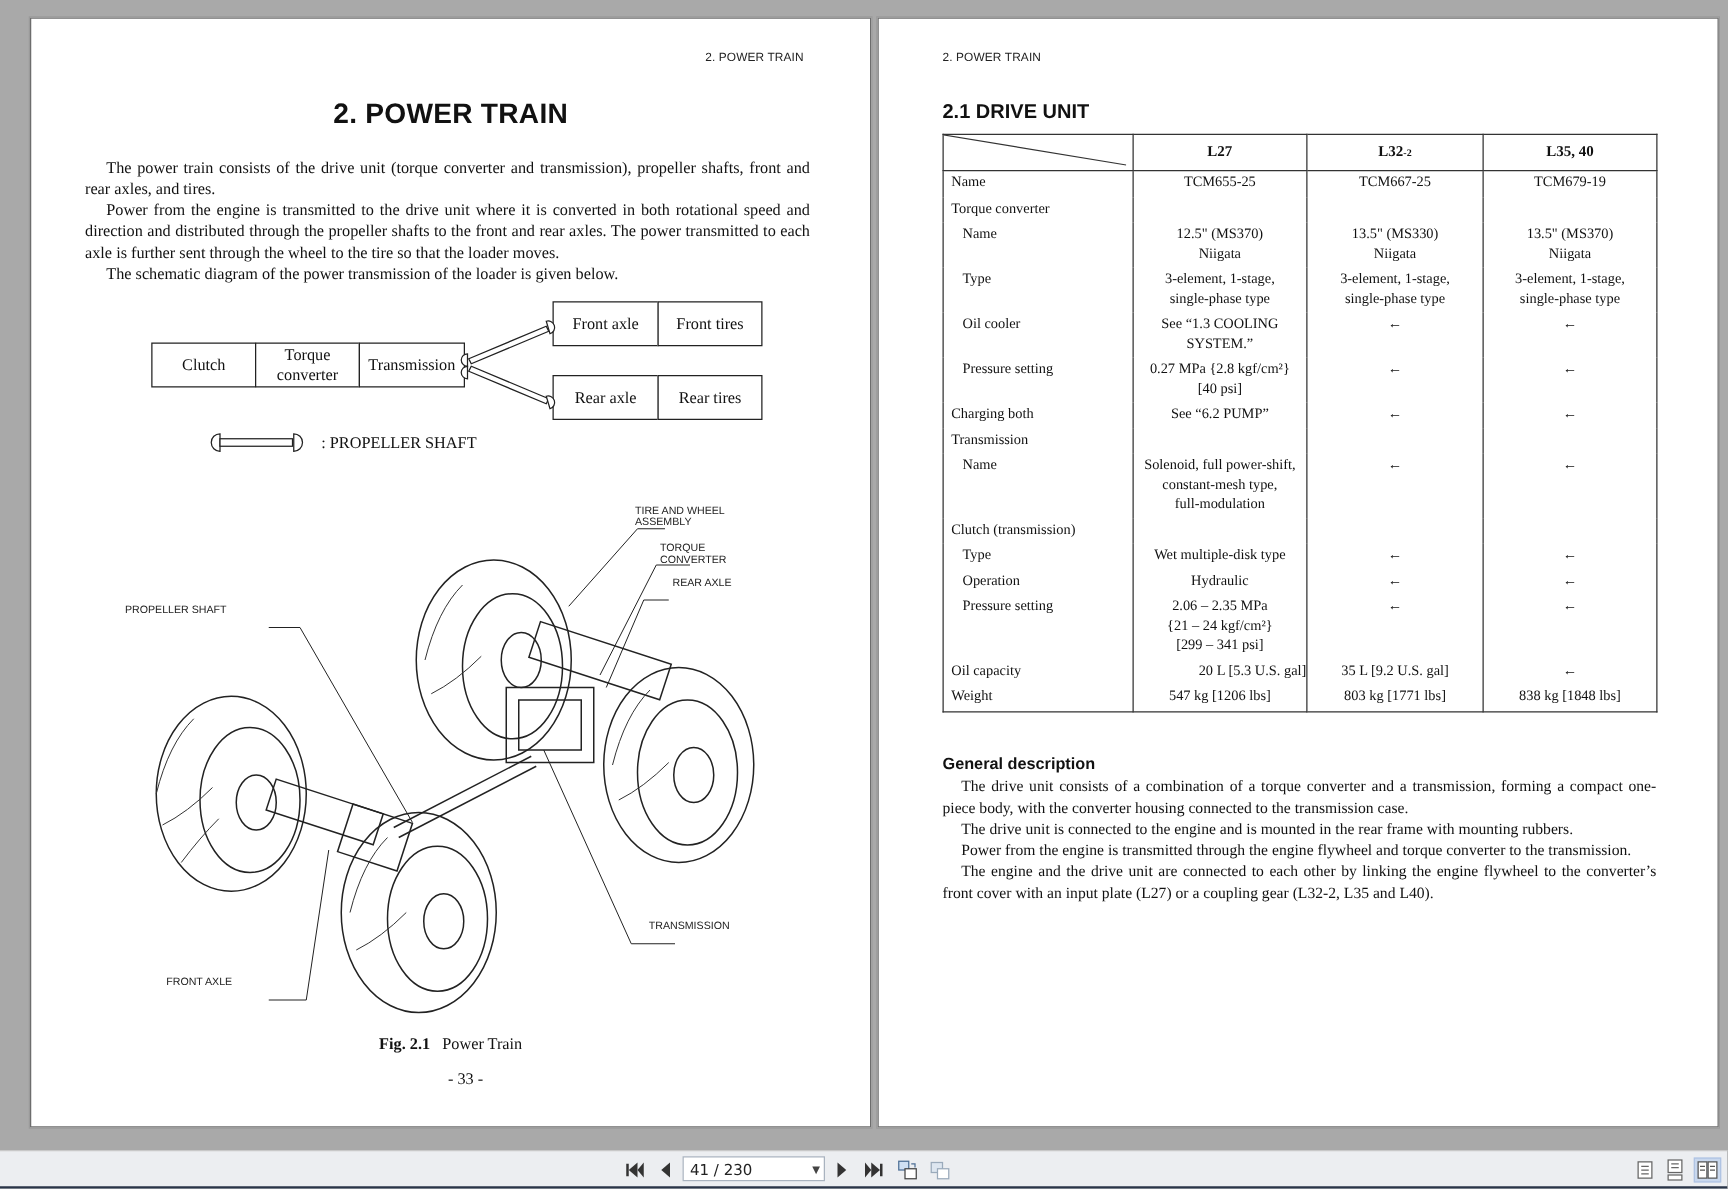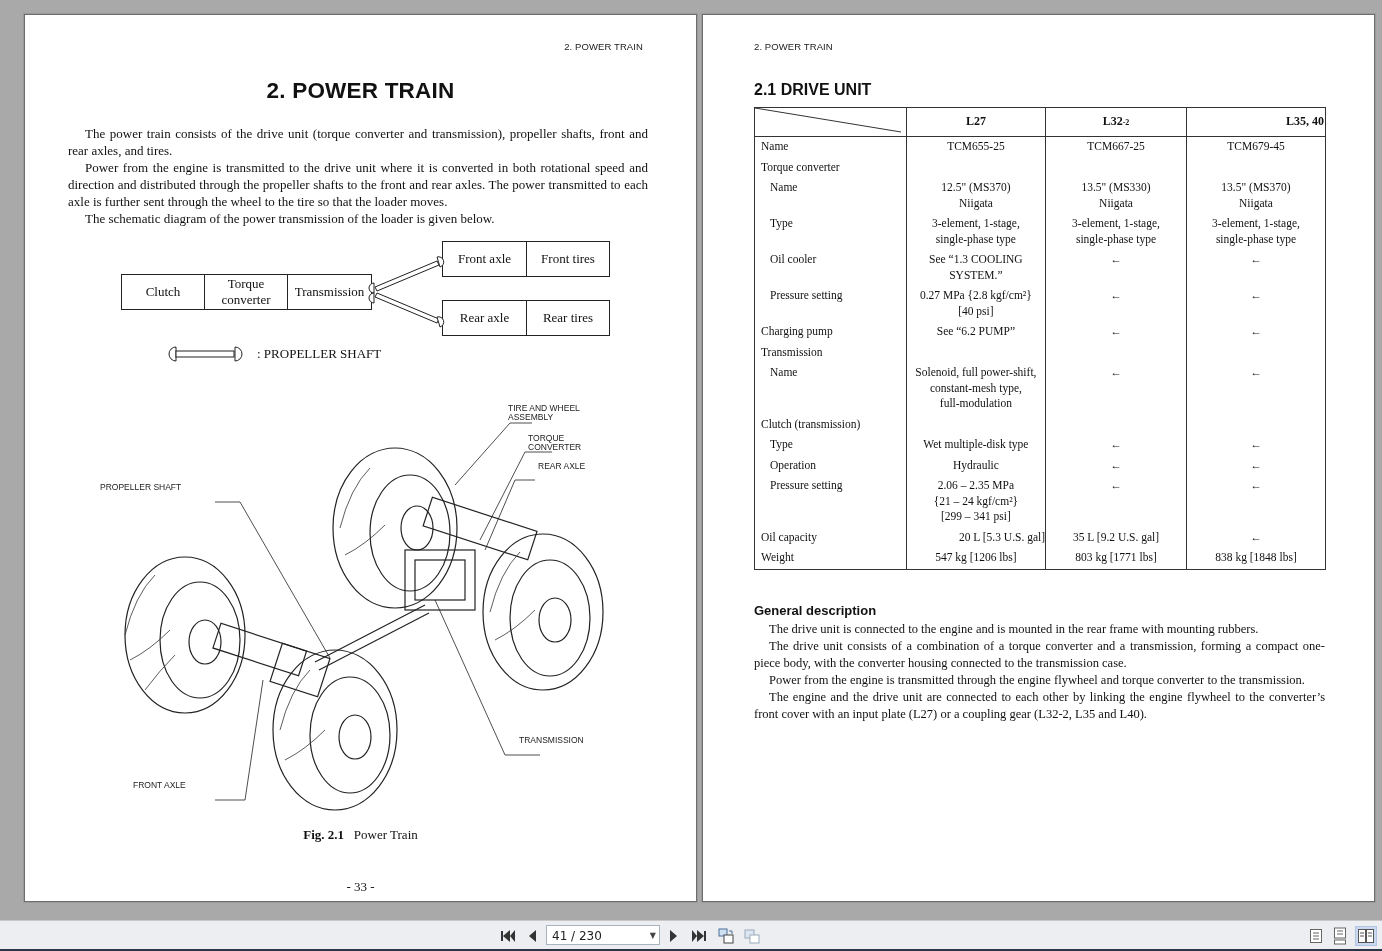--- a/index.html
+++ b/index.html
@@ -7,21 +7,21 @@
   .page{position:absolute;top:14px;background:#fff;border:1px solid #6d6d6d;box-shadow:0 0 0 1px #9a9a9a;}
   #page-left{left:24px;width:671px;height:886px;}
   #page-right{left:702px;width:671px;height:886px;}
   .runhead{position:absolute;top:26px;font-family:"Liberation Sans",sans-serif;font-size:9.5px;letter-spacing:0.1px;color:#222;}
   .title{position:absolute;top:63px;left:0;width:100%;text-align:center;font-family:"Liberation Sans",sans-serif;font-weight:bold;font-size:22.5px;letter-spacing:0.2px;}
   .para{position:absolute;left:43px;width:580px;font-size:13px;line-height:17px;text-align:justify;}
   .para p{margin:0;text-indent:17px;}
   .box{position:absolute;border:1px solid #222;background:#fff;font-size:13px;display:flex;align-items:center;justify-content:center;text-align:center;line-height:16px;box-sizing:border-box;}
   .label-sm{position:absolute;font-family:"Liberation Sans",sans-serif;font-size:8.5px;line-height:9px;color:#222;}
   .caption{position:absolute;top:812px;left:0;width:100%;text-align:center;font-size:13px;}
-  .pagenum{position:absolute;top:864px;left:0;width:100%;text-align:center;font-size:13px;}
+  .pagenum{position:absolute;top:840px;left:0;width:100%;text-align:center;font-size:13px;padding-left:12px;}
   .h2{position:absolute;top:66px;left:51px;font-family:"Liberation Sans",sans-serif;font-weight:bold;font-size:16px;}
   table.spec{position:absolute;top:92px;left:51px;width:572px;border-collapse:collapse;font-size:11.5px;line-height:15.5px;}
   table.spec th{border:1px solid #333;border-bottom:1.5px solid #333;height:26px;font-weight:bold;font-size:12px;}
   table.spec td{border-left:1px solid #333;border-right:1px solid #333;vertical-align:top;padding:2px 0 3px 0;}
   table.spec td.k{padding-left:6px;text-align:left;width:140px;}
   table.spec td.v{text-align:center;}
   table.spec tr.last td{border-bottom:1.5px solid #333;}
   .ind{padding-left:15px !important;}
   .gd-head{position:absolute;top:588px;left:51px;font-family:"Liberation Sans",sans-serif;font-weight:bold;font-size:13px;}
   .gd{position:absolute;top:606px;left:51px;width:571px;font-size:12.5px;line-height:17px;text-align:justify;}
@@ -150,29 +150,29 @@
   <table class="spec">
     <thead>
       <tr>
         <th style="width:146px;position:relative;">
           <svg style="position:absolute;left:0;top:0;" width="146" height="26">
               <line x1="0" y1="0" x2="146" y2="24" stroke="#333" stroke-width="1"></line>
             </svg>
         </th>
         <th style="width:141px;">L27</th>
         <th style="width:143px;"><span>L32</span><span style="font-size:8px;">-2</span></th>
-        <th style="width:141px;text-align:right;">L35, 40</th>
+        <th style="width:141px;">L35, 40</th>
       </tr>
     </thead>
     <tbody id="spec-body">
         <tr>
           <td class="k" style="white-space: pre-line;">Name</td>
           <td class="v" style="white-space: pre-line;">TCM655-25</td>
           <td class="v" style="white-space: pre-line;">TCM667-25</td>
-          <td class="v" style="white-space: pre-line;">TCM679-45</td>
+          <td class="v" style="white-space: pre-line;">TCM679-19</td>
         </tr>
         <tr>
           <td class="k" style="white-space: pre-line;">Torque converter</td>
           <td class="v" style="white-space: pre-line;"></td>
           <td class="v" style="white-space: pre-line;"></td>
           <td class="v" style="white-space: pre-line;"></td>
         </tr>
         <tr>
           <td class="k ind" style="white-space: pre-line;">Name</td>
           <td class="v" style="white-space: pre-line;">12.5" (MS370)
@@ -199,21 +199,21 @@
           <td class="v" style="white-space: pre-line;">←</td>
         </tr>
         <tr>
           <td class="k ind" style="white-space: pre-line;">Pressure setting</td>
           <td class="v" style="white-space: pre-line;">0.27 MPa {2.8 kgf/cm²}
 [40 psi]</td>
           <td class="v" style="white-space: pre-line;">←</td>
           <td class="v" style="white-space: pre-line;">←</td>
         </tr>
         <tr>
-          <td class="k" style="white-space: pre-line;">Charging pump</td>
+          <td class="k" style="white-space: pre-line;">Charging both</td>
           <td class="v" style="white-space: pre-line; margin-top: 24px;">See “6.2 PUMP”</td>
           <td class="v" style="white-space: pre-line;">←</td>
           <td class="v" style="white-space: pre-line;">←</td>
         </tr>
         <tr>
           <td class="k" style="white-space: pre-line;">Transmission</td>
           <td class="v" style="white-space: pre-line;"></td>
           <td class="v" style="white-space: pre-line;"></td>
           <td class="v" style="white-space: pre-line;"></td>
         </tr>
@@ -261,22 +261,22 @@
           <td class="k" style="white-space: pre-line;">Weight</td>
           <td class="v" style="white-space: pre-line;">547 kg [1206 lbs]</td>
           <td class="v" style="white-space: pre-line;">803 kg [1771 lbs]</td>
           <td class="v" style="white-space: pre-line;">838 kg [1848 lbs]</td>
         </tr>
       </tbody>
   </table>
 
   <div class="gd-head">General description</div>
   <div class="gd">
+    <p>The drive unit consists of a combination of a torque converter and a transmission, forming a compact one-piece body, with the converter housing connected to the transmission case.</p>
     <p>The drive unit is connected to the engine and is mounted in the rear frame with mounting rubbers.</p>
-    <p>The drive unit consists of a combination of a torque converter and a transmission, forming a compact one-piece body, with the converter housing connected to the transmission case.</p>
     <p>Power from the engine is transmitted through the engine flywheel and torque converter to the transmission.</p>
     <p>The engine and the drive unit are connected to each other by linking the engine flywheel to the converter’s front cover with an input plate (L27) or a coupling gear (L32-2, L35 and L40).</p>
   </div>
 </div>
 
 <div class="toolbar">
   <div class="tb-btn" style="left:499px;width:18px;">
     <svg width="16" height="14">
         <rect x="1" y="2" width="2" height="10" fill="#333"></rect>
         <polygon points="10,1 3,7 10,13" fill="#333"></polygon>

